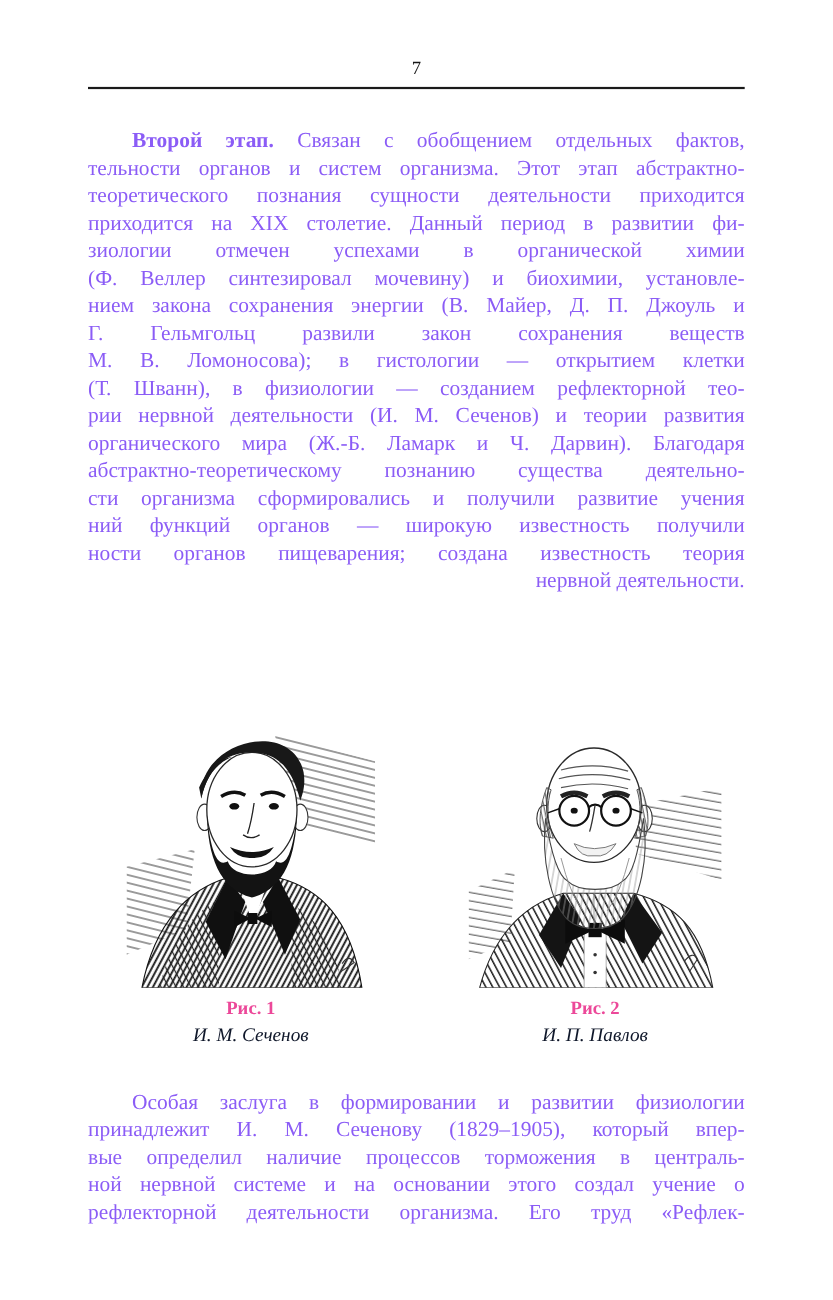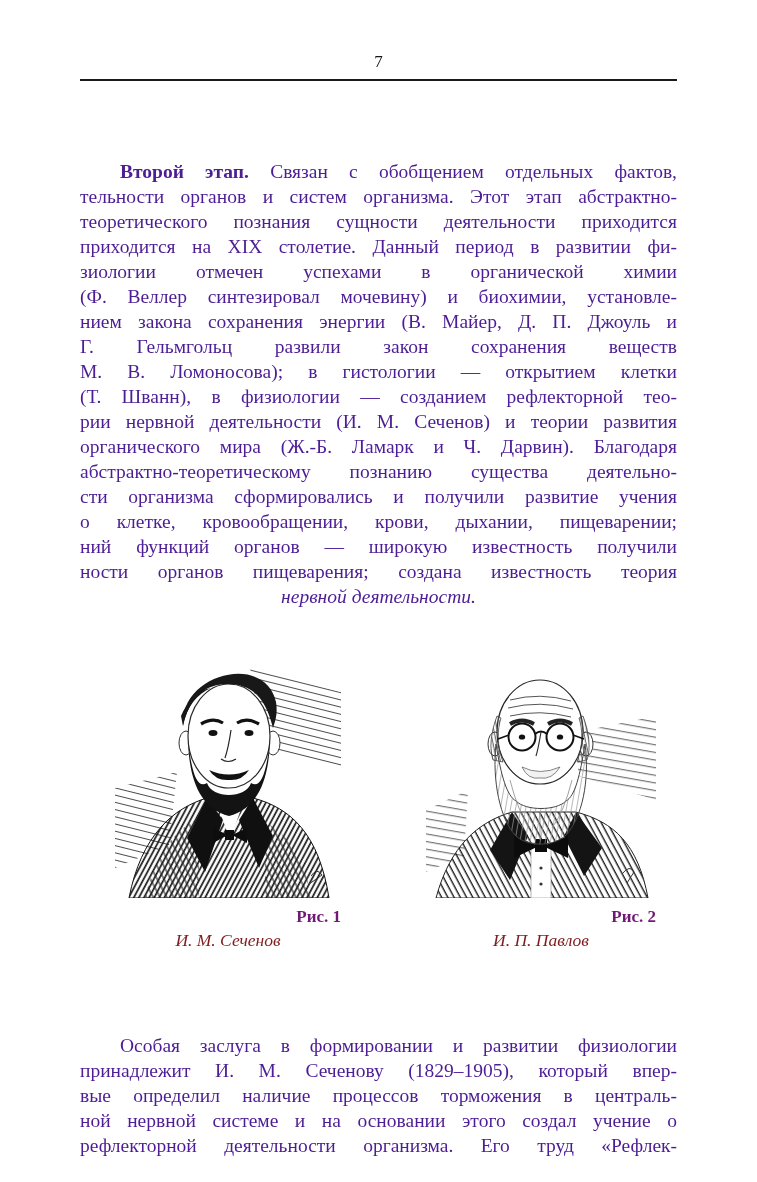--- a/index.html
+++ b/index.html
@@ -8,35 +8,35 @@
     font-family:"Liberation Serif","DejaVu Serif",serif;color:#111;overflow:hidden;
   }
   .page-number{
     position:absolute;top:52px;left:80px;width:597px;text-align:center;
     font-size:17px;color:#161616;
   }
   .top-rule{
     position:absolute;top:79px;left:80px;width:597px;height:1.6px;background:#1a1a1a;
   }
   .body-text{
-    position:absolute;left:80px;width:597px;font-size:19.5px;line-height:25px;color:#4c1d95;margin-top:43px;
+    position:absolute;left:80px;width:597px;font-size:19.5px;line-height:25px;color:#8b5cf6;
   }
   .para1{top:116px;}
   .para2{top:990px;}
   .jline{text-align:justify;text-align-last:justify;height:25px;}
-  .endline{text-align:center;height:25px;font-style:italic;}
+  .endline{text-align:right;height:25px;}
   .indent{padding-left:40px;}
   .lead-bold{font-weight:bold;}
   .figures-row{position:absolute;top:640px;left:0;width:757px;height:320px;}
   .figure{position:absolute;top:0;text-align:center;}
   .figure-sechenov{left:115px;width:226px;}
   .figure-pavlov{left:426px;width:230px;}
   .figure svg{display:block;margin:0 auto;}
-  .fig-label{font-weight:bold;font-size:17px;margin-top:9px;color:#701a75;text-align:right;}
-  .fig-name{font-style:italic;font-size:17.5px;margin-top:3px;color:#7f1d1d;font-family:Liberation Serif, serif;}
+  .fig-label{font-weight:bold;font-size:17px;margin-top:9px;color:#ec4899;}
+  .fig-name{font-style:italic;font-size:17.5px;margin-top:3px;color:#0f172a;font-family:Liberation Serif, serif;}
 </style>
 </head>
 <body>
 
 <div class="page">
 
   <div class="page-number">7</div>
   <div class="top-rule"></div>
 
   <div class="body-text para1">
@@ -51,21 +51,20 @@
         <div class="jline">зиологии отмечен успехами в органической химии</div>
         <div class="jline">(Ф. Веллер синтезировал мочевину) и биохимии, установле-</div>
         <div class="jline">нием закона сохранения энергии (В. Майер, Д. П. Джоуль и</div>
         <div class="jline">Г. Гельмгольц развили закон сохранения веществ</div>
         <div class="jline">М. В. Ломоносова); в гистологии — открытием клетки</div>
         <div class="jline">(Т. Шванн), в физиологии — созданием рефлекторной тео-</div>
         <div class="jline">рии нервной деятельности (И. М. Сеченов) и теории развития</div>
         <div class="jline">органического мира (Ж.-Б. Ламарк и Ч. Дарвин). Благодаря</div>
         <div class="jline">абстрактно-теоретическому познанию существа деятельно-</div>
         <div class="jline">сти организма сформировались и получили развитие учения</div>
-        <div class="jline">о клетке, кровообращении, крови, дыхании, пищеварении;</div>
         <div class="jline">ний функций органов — широкую известность получили</div>
         <div class="jline">ности органов пищеварения; создана известность теория</div>
       </div>
     <div class="endline">нервной деятельности.</div>
   </div>
 
   <div class="figures-row">
 
     <div class="figure figure-sechenov">
       <svg width="226" height="258" viewBox="0 0 226 258">

